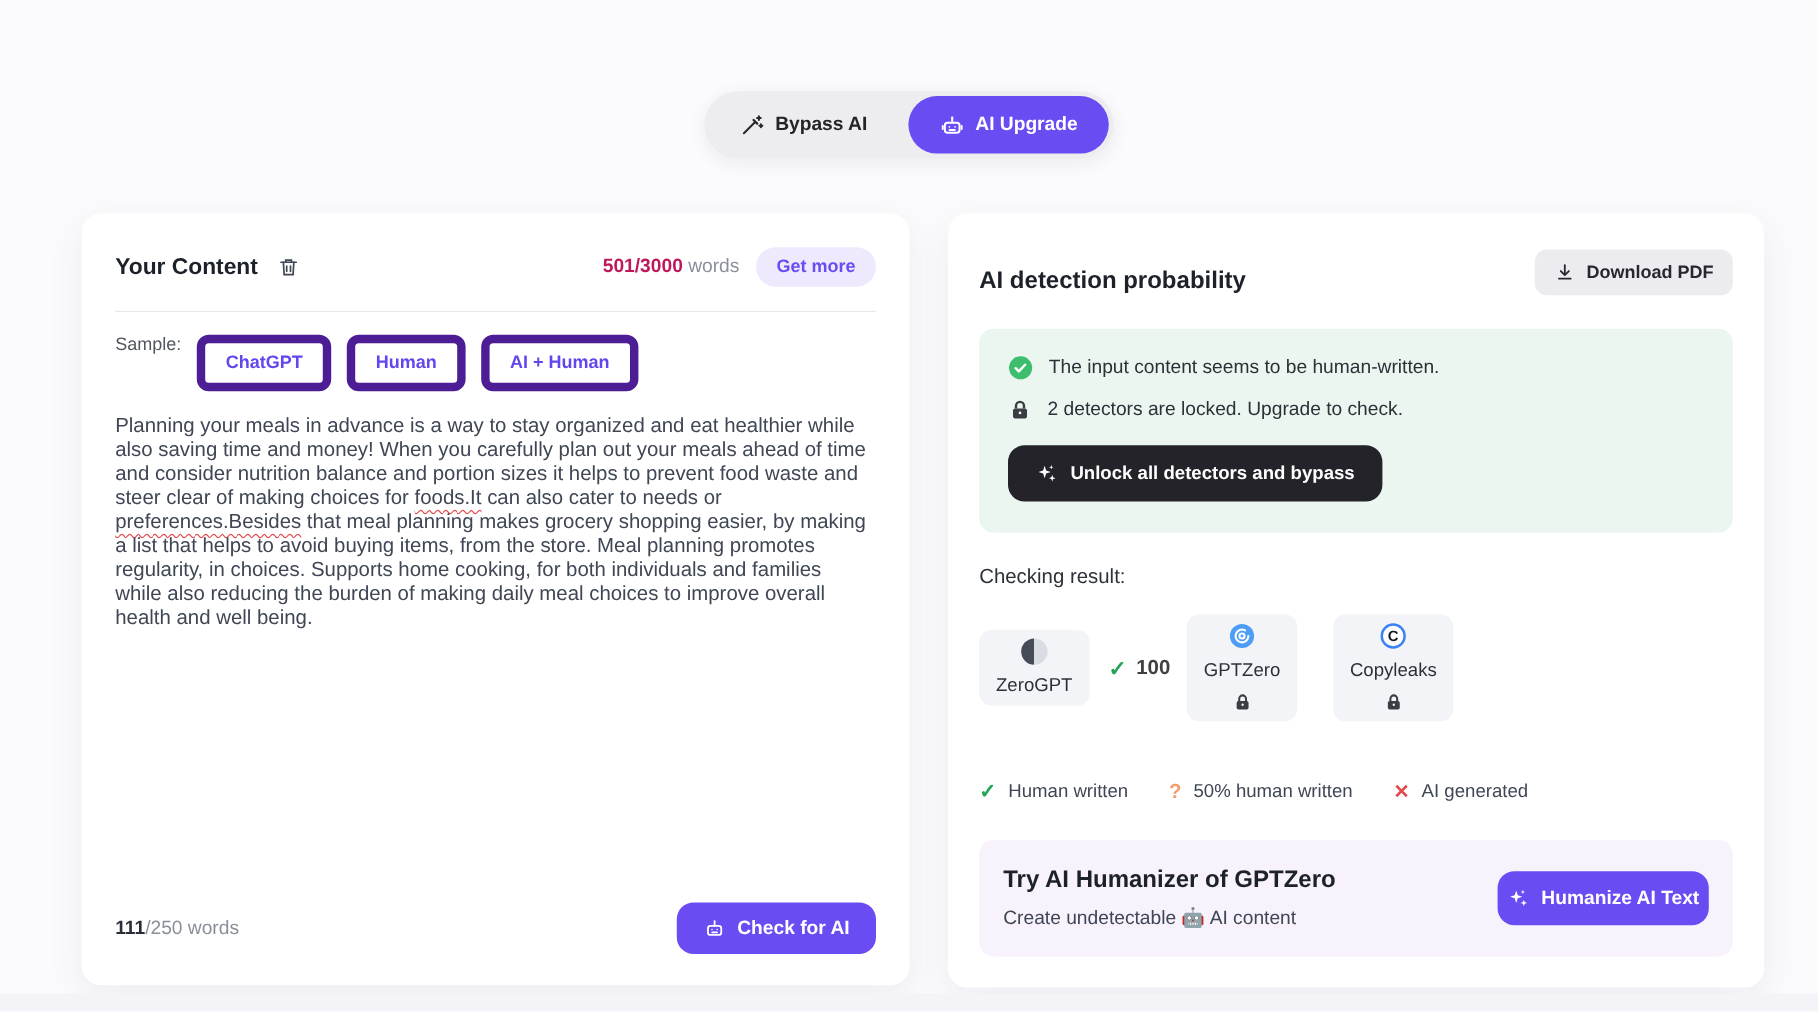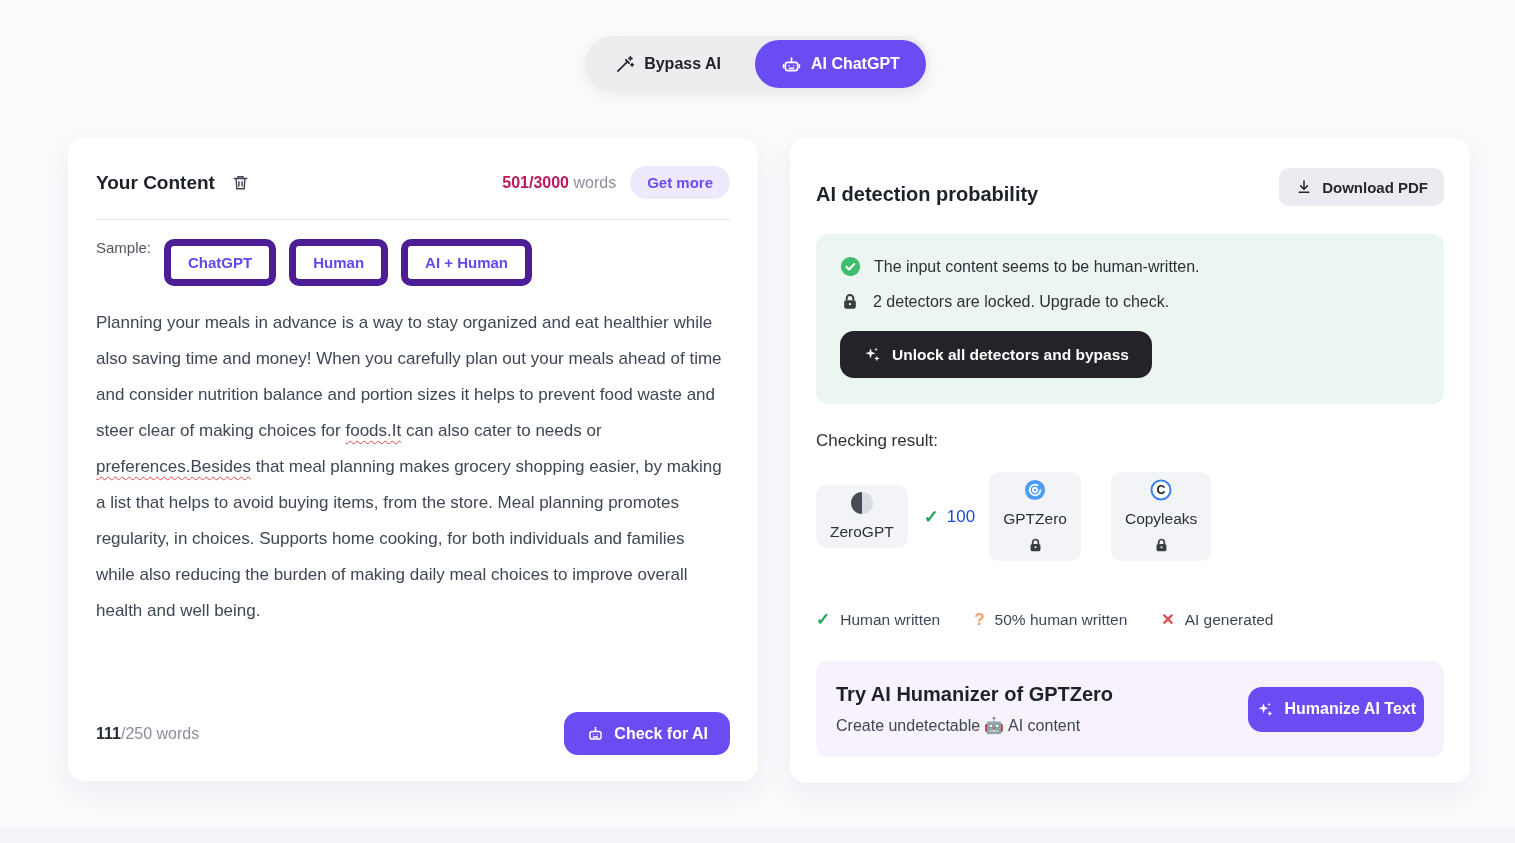--- a/index.html
+++ b/index.html
@@ -10,21 +10,21 @@
     color:#2c3138;
     overflow:hidden;
     position:relative;
   }
   .bottom-strip{
     position:absolute; left:0; bottom:0; width:100%; height:15px;
     background:#f3f3f8;
   }
 
   
-  .toggle-wrap{ display:flex; justify-content:center; padding-top:36px; }
+  .toggle-wrap{ display:flex; justify-content:center; padding-top:76px; }
   .toggle{
     display:flex; align-items:center;
     background:#ededf0; border-radius:28px; height:56px;
     box-shadow:0 4px 16px rgba(30,30,60,.07);
   }
   .toggle-opt{
     display:flex; align-items:center; gap:9px;
     font-size:16px; font-weight:700; color:#232428;
     padding:0 30px; height:100%; cursor:pointer; border:none; background:transparent;
     font-family:inherit;
@@ -58,21 +58,21 @@
   }
   .divider{ border-top:1px solid #e8e9ee; margin-top:20px; }
   .sample-row{ display:flex; gap:13px; margin-top:19px; }
   .sample-label{ font-size:15px; color:#52575f; }
   .sample-btn{
     border:7px solid #4c1d95; color:#6247ee; background:#fff;
     font-size:15px; font-weight:700; padding:8px 17px; border-radius:10px;
     cursor:pointer; font-family:inherit;
   }
   .editor{
-    margin-top:19px; font-size:17px; line-height:36px; color:#3f4654;
+    margin-top:19px; font-size:17px; line-height:20px; color:#3f4654;
     width:628px; cursor:text;
   }
   .sic{ text-decoration:underline wavy #e5484d; text-decoration-thickness:1px; text-underline-offset:4px; }
   .lc-footer{ margin-top:auto; display:flex; align-items:center; }
   .footcount{ font-size:16px; color:#8a8f9b; }
   .footcount b{ color:#2a2e37; font-weight:700; }
   .btn-primary{
     display:flex; align-items:center; gap:9px;
     background:#6b4cf3; color:#fff; border:none; cursor:pointer;
     font-size:16px; font-weight:700; padding:12px 22px; border-radius:14px;
@@ -103,21 +103,21 @@
   .checking-label{ margin-top:27px; font-size:17px; color:#2c3138; }
   .chips-row{ display:flex; align-items:center; margin-top:21px; }
   .chip{
     display:flex; align-items:center; gap:9px;
     background:#f3f4f7; border-radius:10px; padding:7px 14px;
     font-size:15.5px; color:#2c3138; border:none; cursor:pointer; font-family:inherit;flex-direction:column;
   }
   .chip + .chip{ margin-left:30px; }
   .score{ display:flex; align-items:center; gap:8px; margin-left:16px; margin-right:14px; }
   .score .glyph{ color:#21a455; font-size:18px; font-weight:700; }
-  .score .val{ color:#1d4ed8; font-size:17px; font-weight:400; }
+  .score .val{ color:#404040; font-size:17px; font-weight:700; }
   .zerogpt-ic{
     width:22px; height:22px; border-radius:50%;
     background:linear-gradient(90deg,#454b57 50%, #d9dde3 50%);
     flex:none;
   }
   .legend-row{ display:flex; align-items:center; gap:34px; margin-top:48px; font-size:15.5px; color:#3f4654; }
   .legend-item{ display:flex; align-items:center; gap:10px; }
   .lg-check{ color:#21a455; font-size:17px; font-weight:700; }
   .lg-q{ color:#f59c6e; font-size:17px; font-weight:700; }
   .lg-x{ color:#e5484d; font-size:16px; font-weight:700; }
@@ -151,21 +151,21 @@
         <svg width="21" height="21" viewBox="0 0 24 24" fill="none" stroke="#ffffff" stroke-width="1.9" stroke-linecap="round">
           <rect x="5" y="9.5" width="14" height="9.5" rx="2.6"></rect>
           <path d="M12 9.5V6.2"></path>
             <circle cx="12" cy="4.8" r="1.2" fill="#fff" stroke="none"></circle>
           <circle cx="9.3" cy="13.4" r="0.8" fill="#fff" stroke="none"></circle>
           <circle cx="14.7" cy="13.4" r="0.8" fill="#fff" stroke="none"></circle>
           <path d="M9.5 16.4h5"></path>
           <path d="M3 12.5v3M21 12.5v3"></path>
         </svg>
       </span>
-      <span>AI ChatGPT</span>
+      <span>AI Upgrade</span>
     </button>
   </div>
 </div>
 
 <div class="cards">
 
   <section class="card left">
     <div class="lc-header">
       <h2 class="lc-title">Your Content</h2>
       <button class="icon-btn">

